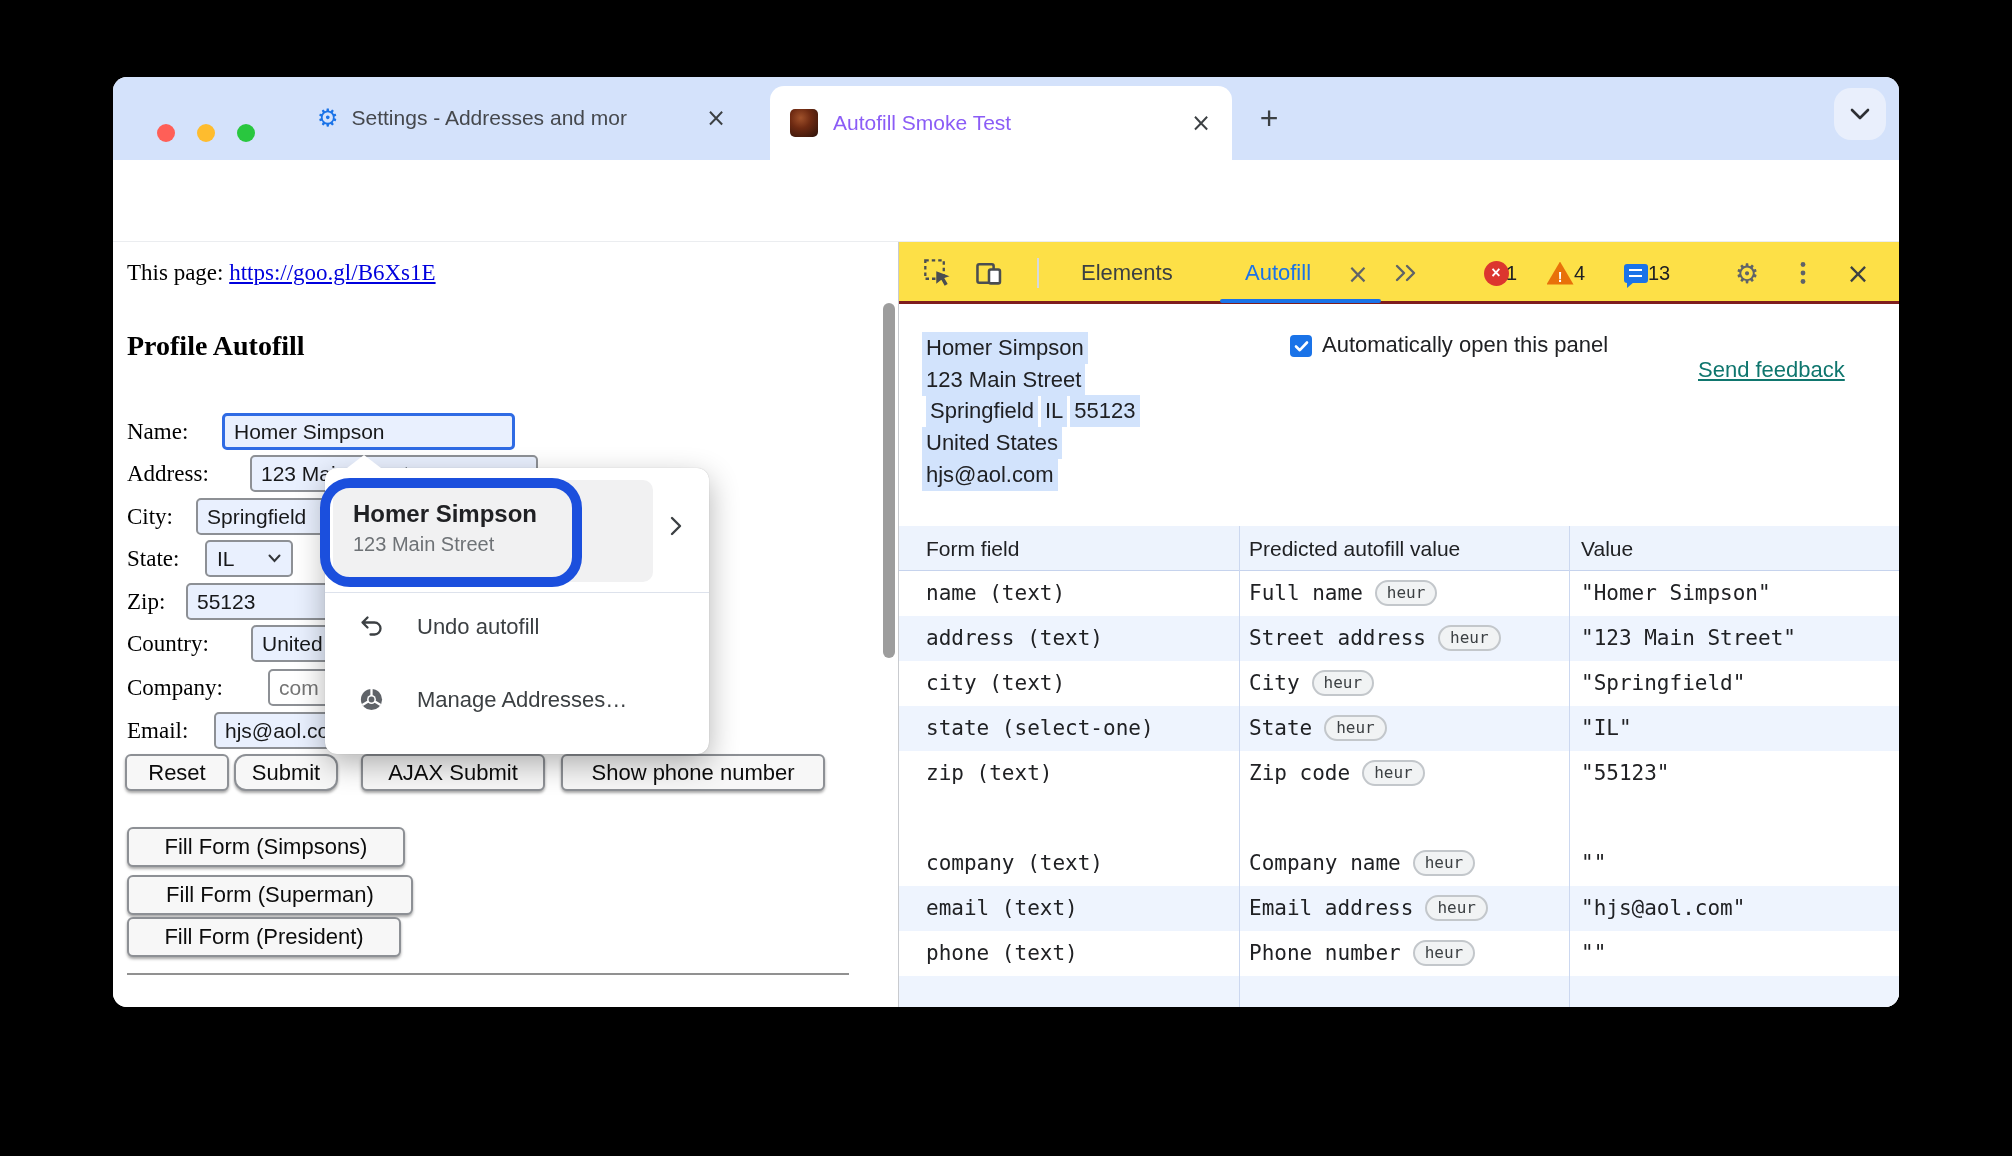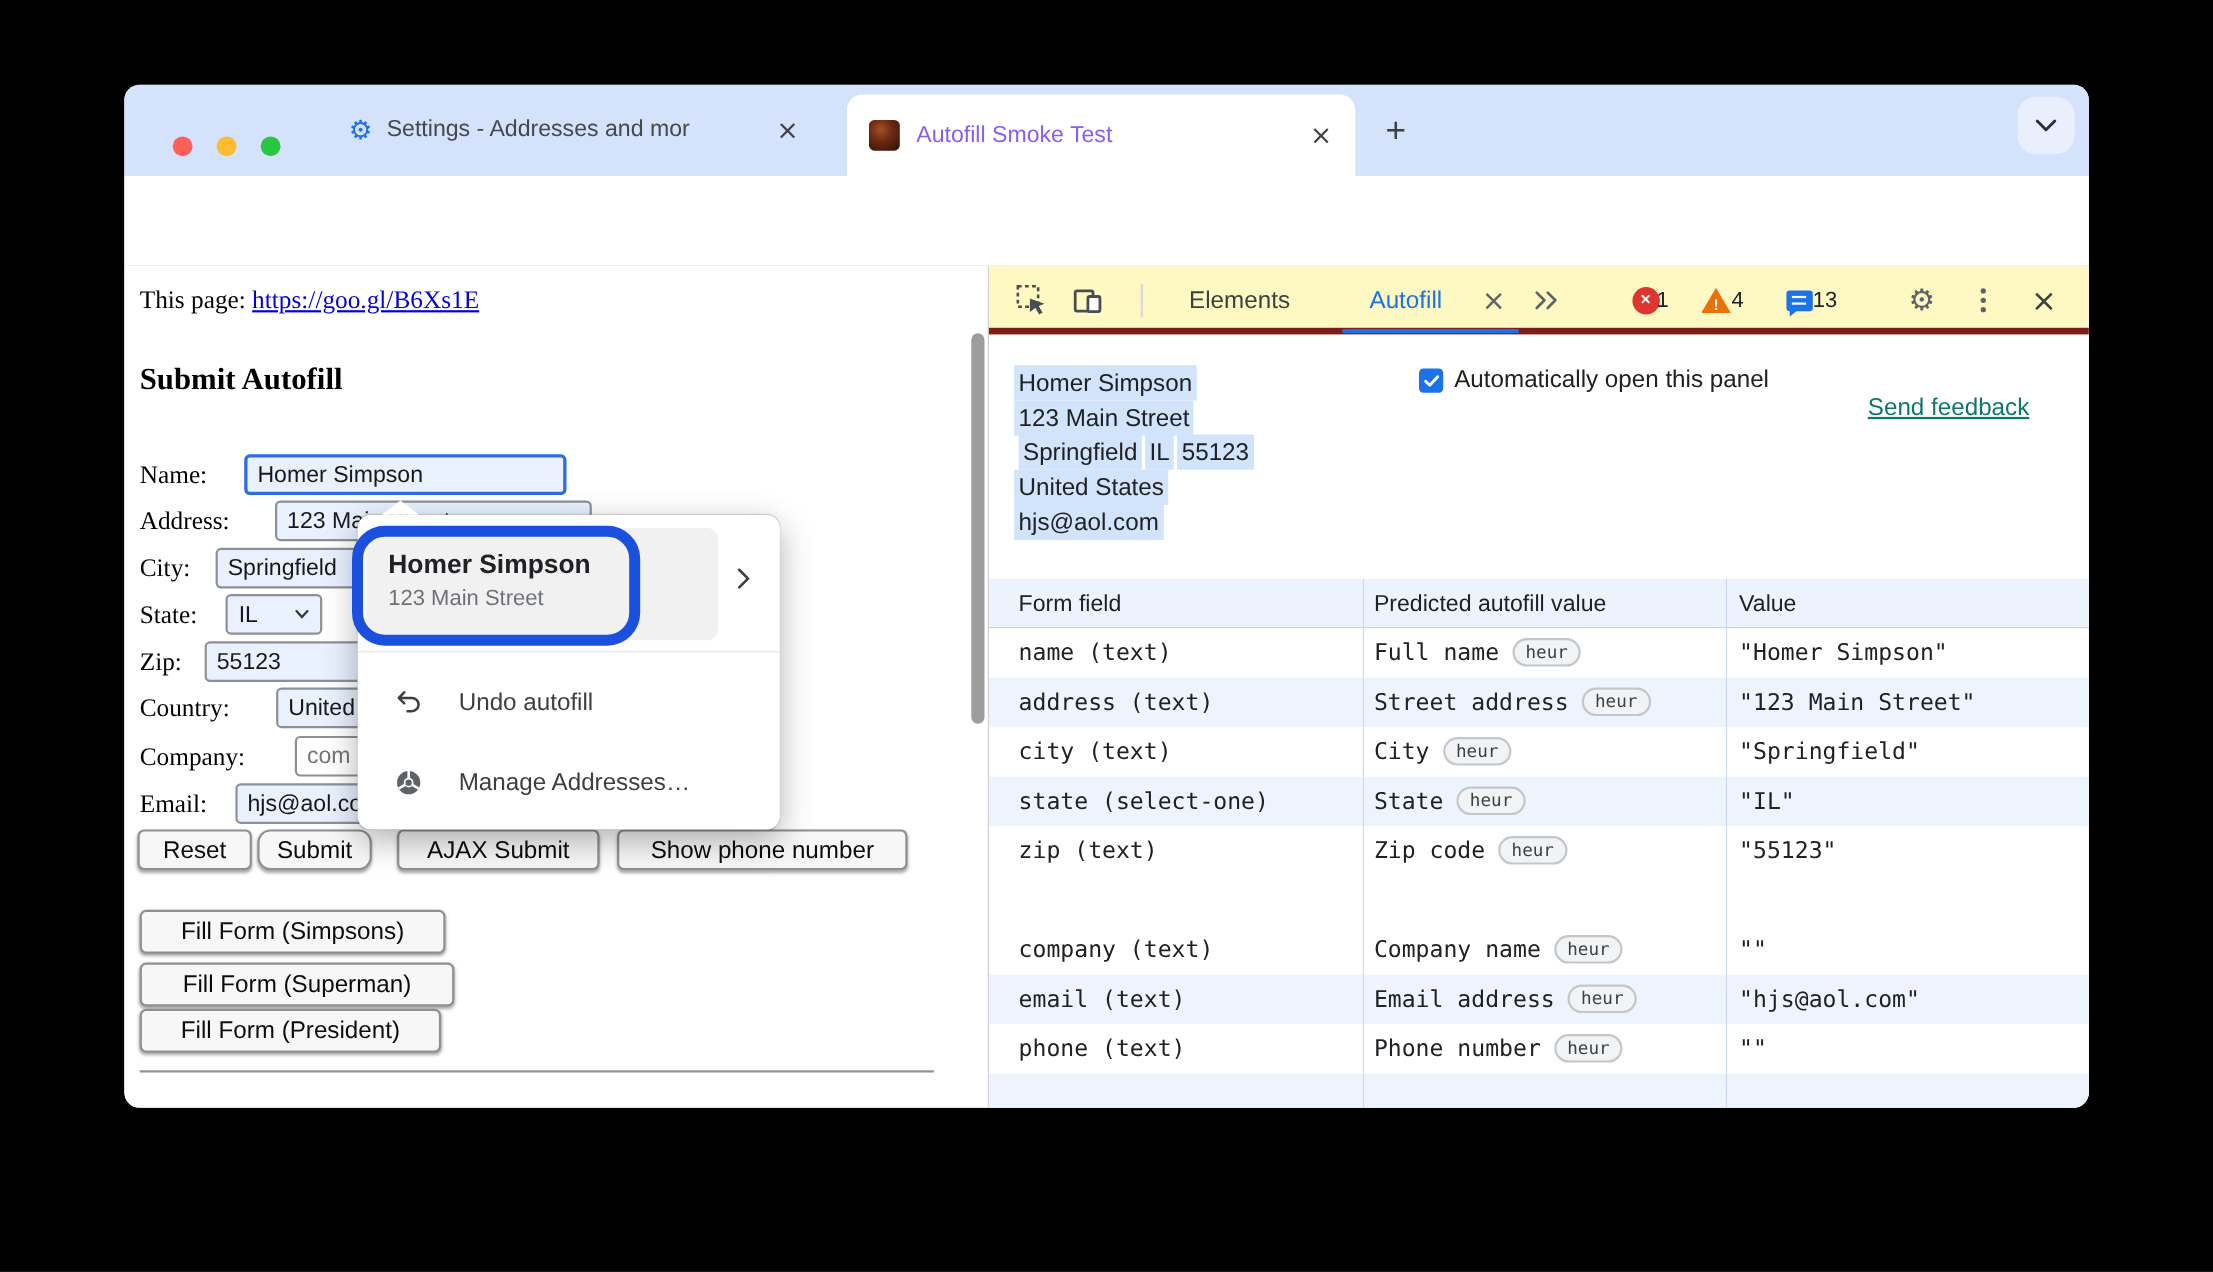--- a/index.html
+++ b/index.html
@@ -70,27 +70,27 @@
   .popup-notch{position:absolute;left:22px;top:-13px;width:0;height:0;border-left:17px solid transparent;
                border-right:17px solid transparent;border-bottom:13px solid #fff;}
   .sugg-cell{position:absolute;left:8px;top:12px;width:320px;height:102px;background:#f1f1f2;border-radius:10px;
              padding-left:20px;box-sizing:border-box;}
   .sugg-name{margin-top:20px;font-size:24px;font-weight:600;color:#202124;}
   .sugg-detail{margin-top:5px;font-size:20px;color:#6e7276;}
   .hl-ring{position:absolute;left:-5px;top:10px;width:262px;height:109px;border:10px solid #1b4fdd;border-radius:30px;
            box-sizing:border-box;pointer-events:none;z-index:5;}
   .sugg-chevron{position:absolute;left:344px;top:47px;}
   .popup-divider{position:absolute;left:0;top:124px;width:100%;height:1px;background:#dde2ec;}
-  .popup-item{position:absolute;left:0;width:100%;height:48px;display:flex;align-items:center;}
+  .popup-item{position:absolute;left:0;width:100%;height:48px;display:flex;align-items:flex-start;}
   .popup-item .p-ic{margin-left:33px;width:26px;display:flex;justify-content:center;}
   .popup-item .p-label{margin-left:33px;font-size:22px;color:#3c4043;}
 
   
   .devtools{position:absolute;left:785px;top:0;width:1001px;height:765px;background:#fff;border-left:1px solid #c9cbcf;box-sizing:border-box;}
-  .dt-toolbar{position:absolute;left:0;top:0;width:100%;height:62px;border-bottom:6px solid #7f1d1d;box-sizing:border-box;background:#fef9c3;}
+  .dt-toolbar{position:absolute;left:0;top:0;width:100%;height:62px;border-bottom:3px solid #7f1d1d;box-sizing:border-box;background:#fde047;}
   .dt-ic{position:absolute;top:8px;width:46px;height:46px;display:flex;align-items:center;justify-content:center;}
   .dt-sep{position:absolute;left:138px;top:16px;width:2px;height:30px;background:#d7d9dc;}
   .dt-tab{position:absolute;top:0;height:62px;line-height:62px;font-size:22px;color:#3c4043;}
   .dt-tab-active{color:#1a73e8;}
   .dt-underline{position:absolute;left:321px;top:57px;width:161px;height:4px;background:#1a73e8;border-radius:2px;}
   .dt-count{position:absolute;top:0;height:62px;line-height:62px;font-size:20px;color:#202124;}
   .err-badge{width:25px;height:25px;border-radius:50%;background:#dc362e;color:#fff;font-size:16px;font-weight:bold;
              display:flex;align-items:center;justify-content:center;}
   .warn-badge{width:27px;height:23px;background:#e8710a;clip-path:polygon(50% 0,100% 100%,0 100%);color:#fff;
               font-size:14px;font-weight:bold;display:flex;align-items:flex-end;justify-content:center;}
@@ -215,21 +215,21 @@
     </div>
   </div>
 
   <div class="content">
 
     <div class="page">
       <div class="this-page">
         <span>This page:</span>
         <a class="page-link">https://goo.gl/B6Xs1E</a>
       </div>
-      <div class="page-heading">Submit Autofill</div>
+      <div class="page-heading">Profile Autofill</div>
 
       <div class="frow" style="top:171px;">
         <span class="flabel">Name:</span>
         <input class="finput af focused" style="left: 95px; width: 293px;" value="Homer Simpson">
       </div>
       <div class="frow" style="top:213px;">
         <span class="flabel">Address:</span>
         <input class="finput af" style="left: 123px; width: 288px;" value="123 Main Street">
       </div>
       <div class="frow" style="top:256px;">

